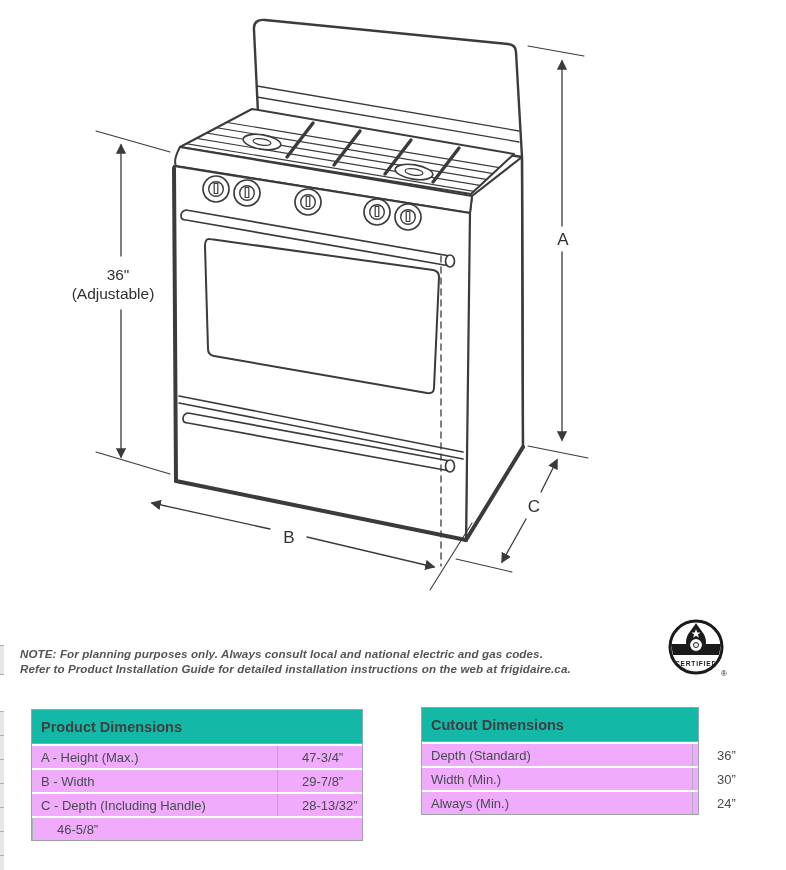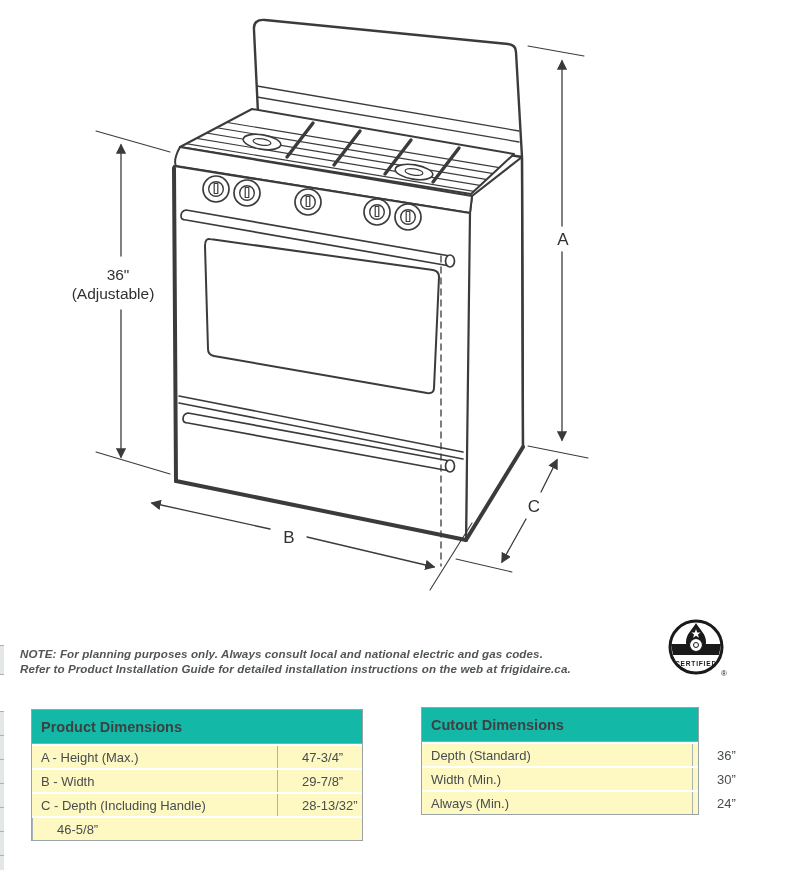--- a/index.html
+++ b/index.html
@@ -15,21 +15,21 @@
         font-size:11.6px;font-style:italic;font-weight:bold;color:#515557;
         line-height:15px;letter-spacing:.1px;}
 
   
   .cert{position:absolute;left:664px;top:614px;}
 
   
   .dtable{position:absolute;background:#fff;border:1px solid #9aa3a7;box-sizing:border-box;}
   .thead{display:grid;height:33px;background:#14b8a6;border-bottom:1px solid #9aa3a7;
          align-items:center;font-weight:bold;font-size:14.5px;color:#3d4144;}
-  .trow{display:grid;height:24px;background:#fef9c3;border-top:2px solid #ffffff;
+  .trow{display:grid;height:24px;background:#f0abfc;border-top:2px solid #ffffff;
         align-items:stretch;font-size:13px;color:#474c4f;box-sizing:border-box;}
   .trow:first-of-type{border-top:0;height:24px;}
   .cell{display:flex;align-items:center;padding-left:9px;}
   .val{border-left:1px solid #a9b2b6;padding-left:24px;}
   #product-table{left:31px;top:709px;width:332px;}
   #product-table .thead,#product-table .trow{grid-template-columns:245px 1fr;}
   #cutout-table{left:373px;top:707px;width:278px;margin-left:48px;}
   #cutout-table .thead,#cutout-table .trow{grid-template-columns:270px 1fr;}
 
   

